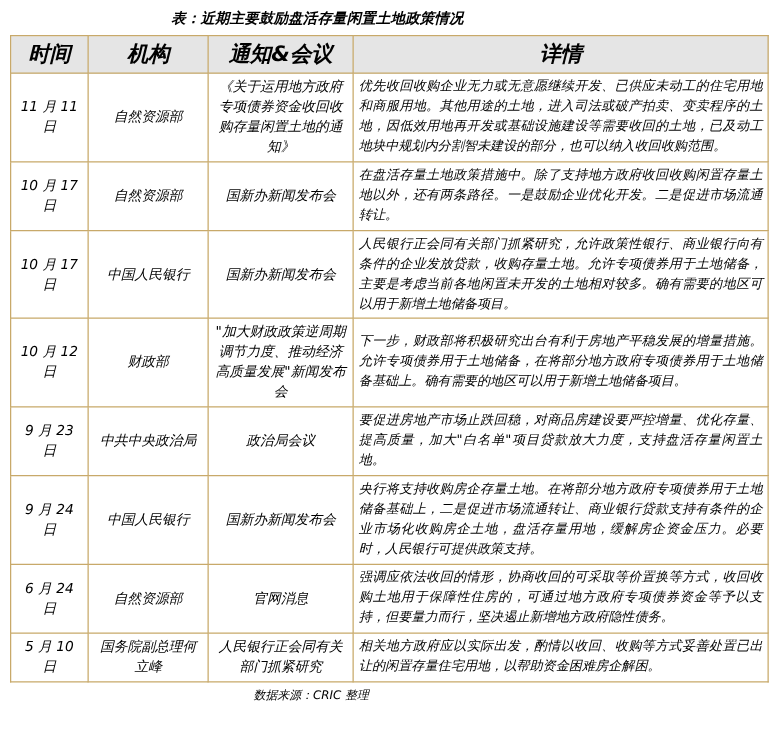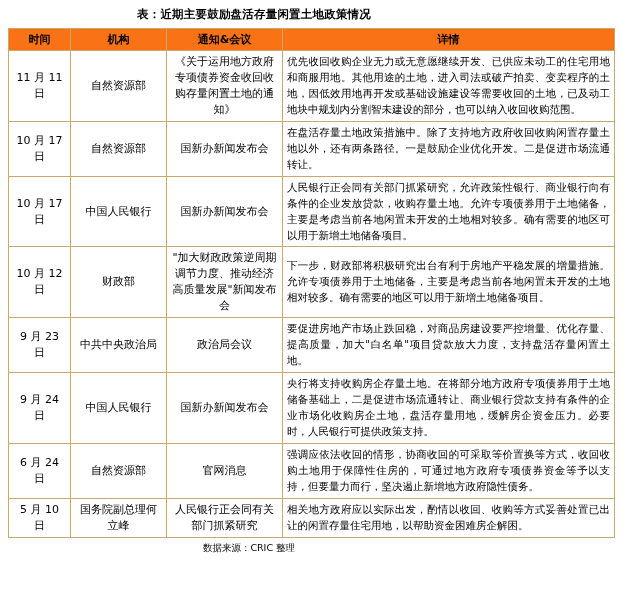--- a/index.html
+++ b/index.html
@@ -13,20 +13,21 @@
     font-family: "DejaVu Sans", "Liberation Sans", sans-serif;
     color: #000000;
     overflow: hidden;
   }
   .page {
     width: 508px;
     height: 598px;
     position: relative;
     box-sizing: border-box;
     padding: 0 8px;
+    font-style: italic;
   }
   .doc-title {
     text-align: center;
     font-size: 11.5px;
     font-weight: bold;
     color: #000;
     padding: 7px 0 6px 0;
     letter-spacing: 0.2px;
   }
   table.policy-table {
@@ -36,22 +37,22 @@
     margin: 0 auto;
   }
   table.policy-table th,
   table.policy-table td {
     border: 1px solid #c8a96a;
     vertical-align: middle;
     padding: 3px 4px;
     box-sizing: border-box;
   }
   thead th {
-    background: #f97316;
-    font-size: 11px;
+    background: #e5e5e5;
+    font-size: 17px;
     font-weight: bold;
     text-align: center;
     height: 22px;
     color: #000;
   }
   col.c-time { width: 62px; }
   col.c-org { width: 96px; }
   col.c-doc { width: 116px; }
   col.c-detail { width: 332px; }
 
@@ -115,21 +116,21 @@
       <tr>
         <td class="time">10 月 17 日</td>
         <td class="org">中国人民银行</td>
         <td class="doc">国新办新闻发布会</td>
         <td class="detail">人民银行正会同有关部门抓紧研究，允许政策性银行、商业银行向有条件的企业发放贷款，收购存量土地。允许专项债券用于土地储备，主要是考虑当前各地闲置未开发的土地相对较多。确有需要的地区可以用于新增土地储备项目。</td>
       </tr>
       <tr>
         <td class="time">10 月 12 日</td>
         <td class="org">财政部</td>
         <td class="doc">"加大财政政策逆周期调节力度、推动经济高质量发展"新闻发布会</td>
-        <td class="detail">下一步，财政部将积极研究出台有利于房地产平稳发展的增量措施。允许专项债券用于土地储备，主要是考虑当前各地闲置未开发的土地相对较多。确有需要的地区可以用于新增土地储备项目。</td>
+        <td class="detail">下一步，财政部将积极研究出台有利于房地产平稳发展的增量措施。允许专项债券用于土地储备，在将部分地方政府专项债券用于土地储备基础上。确有需要的地区可以用于新增土地储备项目。</td>
       </tr>
       <tr>
         <td class="time">9 月 23 日</td>
         <td class="org">中共中央政治局</td>
         <td class="doc">政治局会议</td>
         <td class="detail">要促进房地产市场止跌回稳，对商品房建设要严控增量、优化存量、提高质量，加大"白名单"项目贷款放大力度，支持盘活存量闲置土地。</td>
       </tr>
       <tr>
         <td class="time">9 月 24 日</td>
         <td class="org">中国人民银行</td>

